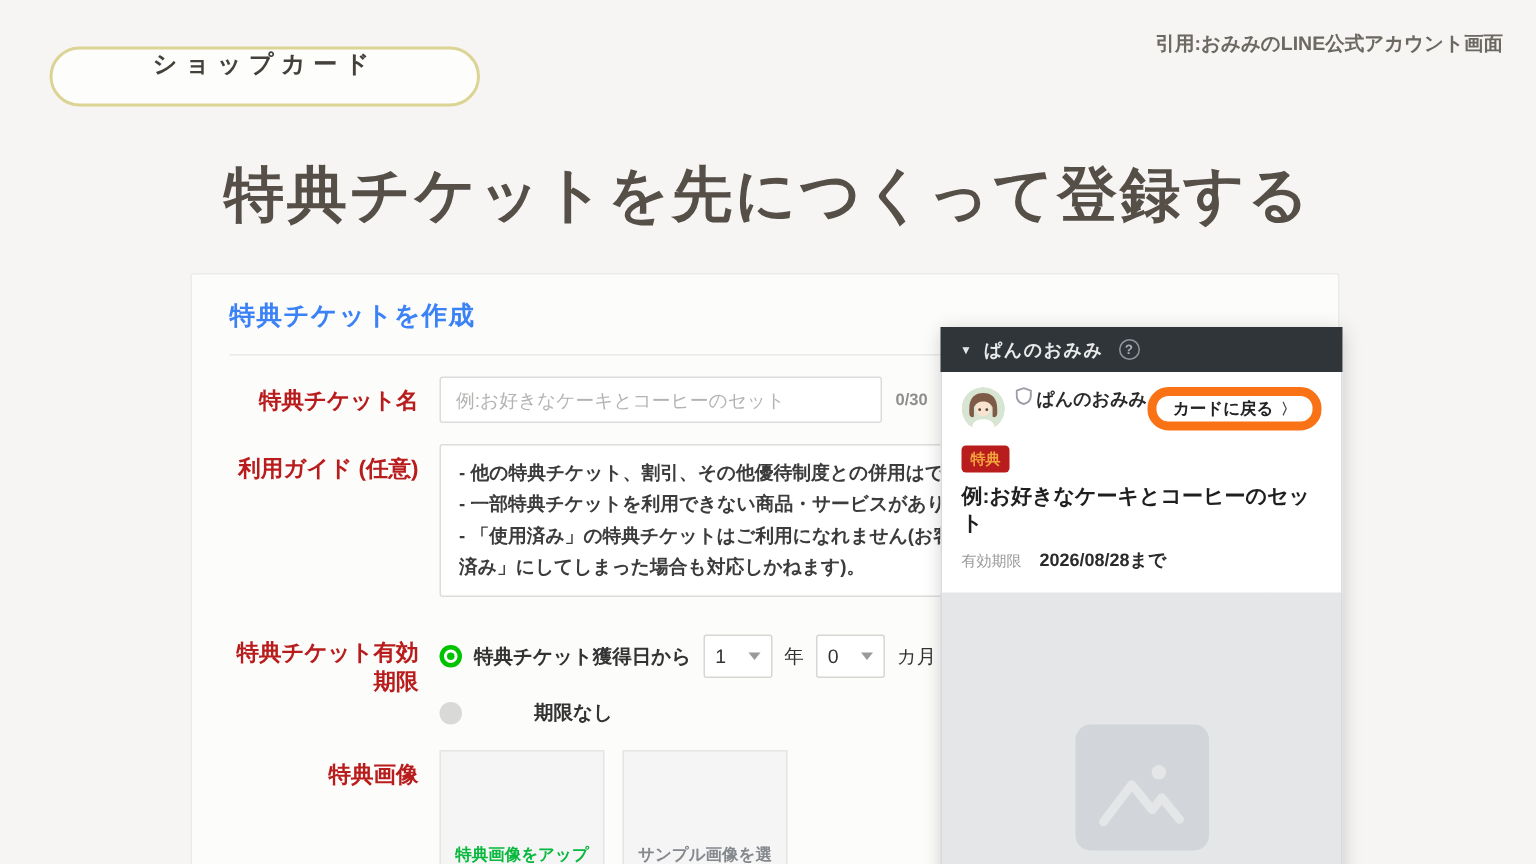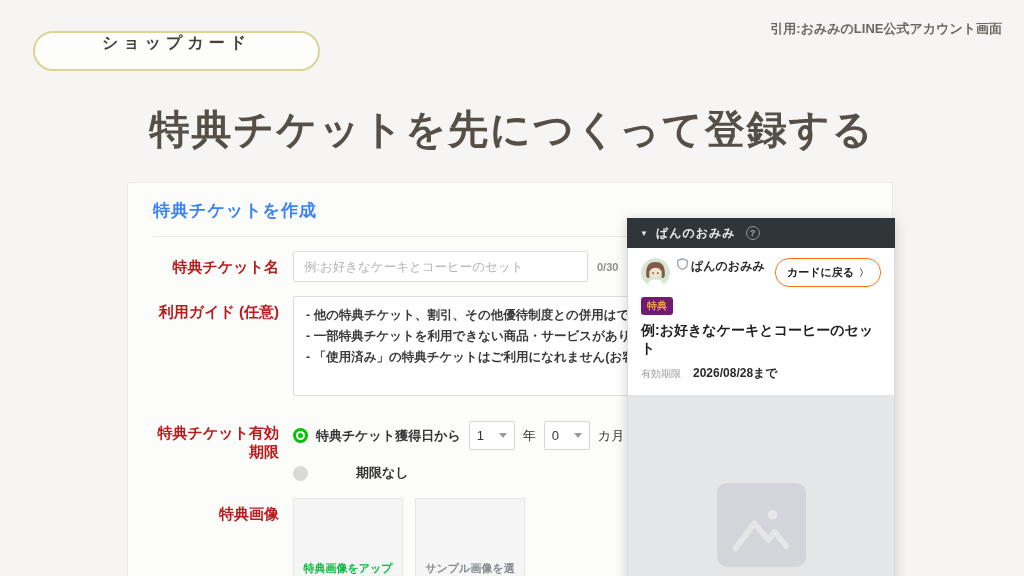--- a/index.html
+++ b/index.html
@@ -146,30 +146,30 @@
   .pv-card {
     background:#fff; padding:10px 13px 13px 13px;
     border-left:1px solid #d8dadc; border-right:1px solid #d8dadc;
   }
   .pv-acct { display:flex; }
   .avatar { width:29px; height:29px; border-radius:50%; overflow:hidden; flex:0 0 29px; }
   .shield { margin-left:7px; margin-right:3px; display:flex; }
   .pv-name { font-size:12px; font-weight:bold; color:#2b2b2b; }
   .back-btn {
     margin-left:auto;
-    border:1px solid #f97316; border-radius:14px;
+    border:6px solid #f97316; border-radius:14px;
     background:#fff; padding:0 11px;
     font-size:11px; font-weight:bold; color:#222;
     display:flex; align-items:center; gap:5px; cursor:pointer;
     font-family:"Liberation Sans","DejaVu Sans",sans-serif;
   }
   .back-chev { font-size:10px; color:#444; }
   .pv-badge {
     display:inline-block; margin-top:10px;
-    background:#701a75; color:#f0a33c;
+    background:#b91c1c; color:#f0a33c;
     font-size:10px; font-weight:bold;
     padding:2px 6px; border-radius:3px;
   }
   .pv-ticket-title { margin-top:7px; font-size:14px; font-weight:bold; color:#1f1f1f; }
   .pv-expiry { margin-top:7px; display:flex; align-items:baseline; gap:12px; }
   .pv-expiry-label { font-size:10px; color:#9a9a9a; }
   .pv-expiry-value { font-size:12px; font-weight:bold; color:#2b2b2b; }
   .pv-gray {
     flex:1; background:#e4e6e8;
     border-left:1px solid #d8dadc; border-right:1px solid #d8dadc;
@@ -207,20 +207,21 @@
       </div>
     </div>
 
     <div class="row">
       <div class="lbl">利用ガイド (任意)</div>
       <div class="fld">
         <div class="guide-box">
           <div>- 他の特典チケット、割引、その他優待制度との併用はできません。</div>
           <div>- 一部特典チケットを利用できない商品・サービスがあります。</div>
           <div>- 「使用済み」の特典チケットはご利用になれません(お客さまの操作で誤って「使用</div>
+          <div>済み」にしてしまった場合も対応しかねます)。</div>
         </div>
       </div>
     </div>
 
     <div class="row" style="margin-top:18px;">
       <div class="lbl" style="padding-top:10px;">特典チケット有効期限</div>
       <div class="fld">
         <div class="expiry-line">
           <span class="radio on">
             <span class="ring">

